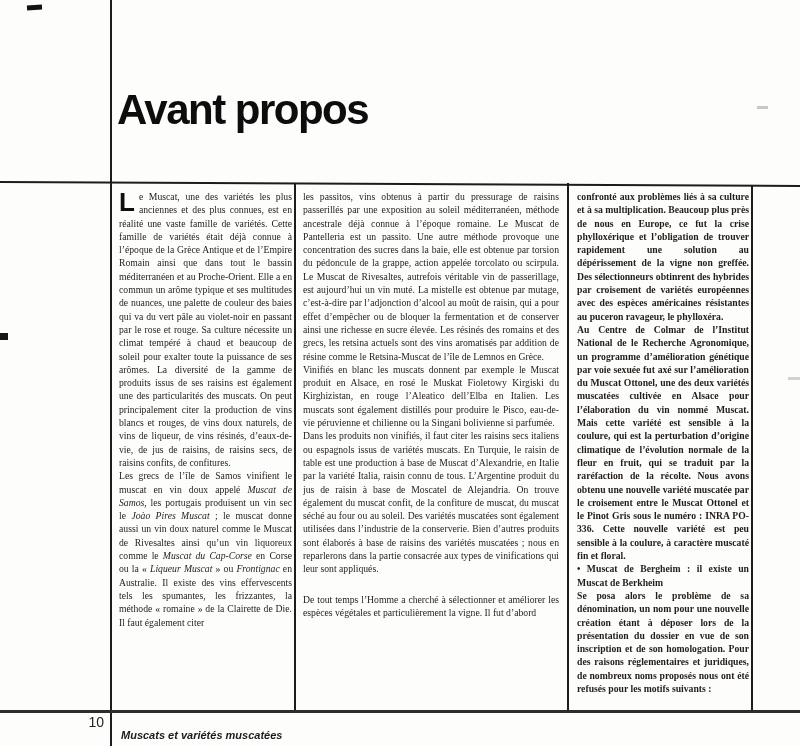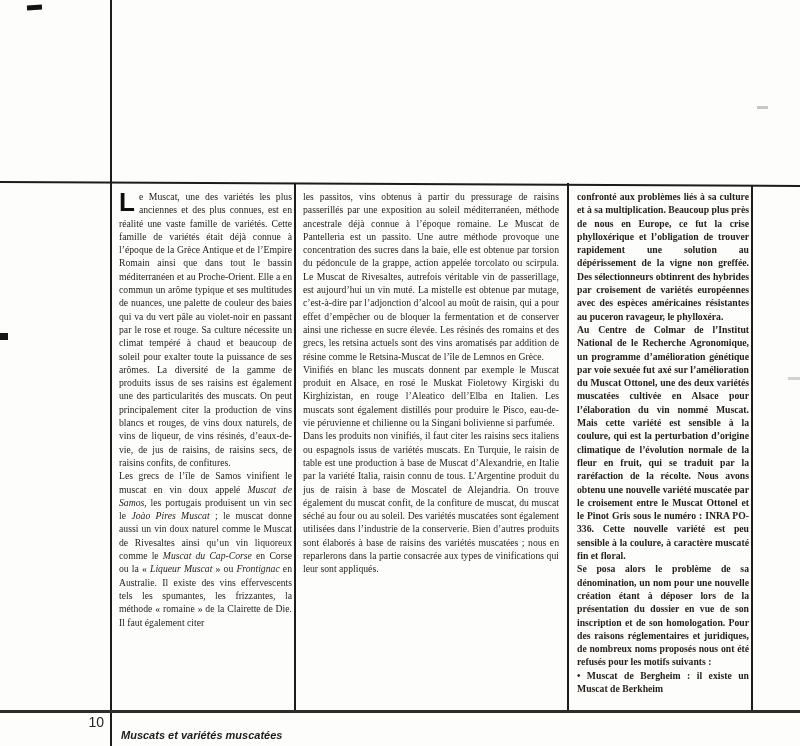--- a/index.html
+++ b/index.html
@@ -71,33 +71,35 @@
   <div class="mark mark-right-1"></div>
   <div class="mark mark-right-2"></div>
 
   <div class="vrule rule-left"></div>
   <div class="hrule rule-top"></div>
   <div class="hrule rule-bottom"></div>
   <div class="vrule sep-1"></div>
   <div class="vrule sep-2"></div>
   <div class="vrule sep-3"></div>
 
+  <h1 class="title">Avant propos</h1>
 
   <div class="col col-1">
       <p class="para"><span class="dropcap">L</span><span>e Muscat, une des variétés les plus anciennes et des plus connues, est en réalité une vaste famille de variétés. Cette famille de variétés était déjà connue à l’époque de la Grèce Antique et de l’Empire Romain ainsi que dans tout le bassin méditerranéen et au Proche-Orient. Elle a en commun un arôme typique et ses multitudes de nuances, une palette de couleur des baies qui va du vert pâle au violet-noir en passant par le rose et rouge. Sa culture nécessite un climat tempéré à chaud et beaucoup de soleil pour exalter toute la puissance de ses arômes. La diversité de la gamme de produits issus de ses raisins est également une des particularités des muscats. On peut principalement citer la production de vins blancs et rouges, de vins doux naturels, de vins de liqueur, de vins résinés, d’eaux-de-vie, de jus de raisins, de raisins secs, de raisins confits, de confitures.</span></p>
       <p class="para"><span>Les grecs de l’île de Samos vinifient le muscat en vin doux appelé </span><i>Muscat de Samos</i><span>, les portugais produisent un vin sec le </span><i>Joào Pires Muscat</i><span> ; le muscat donne aussi un vin doux naturel comme le Muscat de Rivesaltes ainsi qu’un vin liquoreux comme le </span><i>Muscat du Cap-Corse</i><span> en Corse ou la « </span><i>Liqueur Muscat</i><span> » ou </span><i>Frontignac</i><span> en Australie. Il existe des vins effervescents tels les spumantes, les frizzantes, la méthode « romaine » de la Clairette de Die. Il faut également citer</span></p>
     </div>
   <div class="col col-2">
       <p class="para"><span>les passitos, vins obtenus à partir du pressurage de raisins passerillés par une exposition au soleil méditerranéen, méthode ancestrale déjà connue à l’époque romaine. Le Muscat de Pantelleria est un passito. Une autre méthode provoque une concentration des sucres dans la baie, elle est obtenue par torsion du pédoncule de la grappe, action appelée torcolato ou scirpula. Le Muscat de Rivesaltes, autrefois véritable vin de passerillage, est aujourd’hui un vin muté. La mistelle est obtenue par mutage, c’est-à-dire par l’adjonction d’alcool au moût de raisin, qui a pour effet d’empêcher ou de bloquer la fermentation et de conserver ainsi une richesse en sucre élevée. Les résinés des romains et des grecs, les retsina actuels sont des vins aromatisés par addition de résine comme le Retsina-Muscat de l’île de Lemnos en Grèce.</span></p>
       <p class="para"><span>Vinifiés en blanc les muscats donnent par exemple le Muscat produit en Alsace, en rosé le Muskat Fioletowy Kirgiski du Kirghizistan, en rouge l’Aleatico dell’Elba en Italien. Les muscats sont également distillés pour produire le Pisco, eau-de-vie péruvienne et chilienne ou la Singani bolivienne si parfumée.</span></p>
       <p class="para"><span>Dans les produits non vinifiés, il faut citer les raisins secs italiens ou espagnols issus de variétés muscats. En Turquie, le raisin de table est une production à base de Muscat d’Alexandrie, en Italie par la variété Italia, raisin connu de tous. L’Argentine produit du jus de raisin à base de Moscatel de Alejandria. On trouve également du muscat confit, de la confiture de muscat, du muscat séché au four ou au soleil. Des variétés muscatées sont également utilisées dans l’industrie de la conserverie. Bien d’autres produits sont élaborés à base de raisins des variétés muscatées ; nous en reparlerons dans la partie consacrée aux types de vinifications qui leur sont appliqués.</span></p>
+      <p class="para gap"><span>De tout temps l’Homme a cherché à sélectionner et améliorer les espèces végétales et particulièrement la vigne. Il fut d’abord</span></p>
     </div>
   <div class="col col-3">
       <p class="para"><span>confronté aux problèmes liés à sa culture et à sa multiplication. Beaucoup plus près de nous en Europe, ce fut la crise phylloxérique et l’obligation de trouver rapidement une solution au dépérissement de la vigne non greffée. Des sélectionneurs obtinrent des hybrides par croisement de variétés européennes avec des espèces américaines résistantes au puceron ravageur, le phylloxéra.</span></p>
       <p class="para"><span>Au Centre de Colmar de l’Institut National de le Recherche Agronomique, un programme d’amélioration génétique par voie sexuée fut axé sur l’amélioration du Muscat Ottonel, une des deux variétés muscatées cultivée en Alsace pour l’élaboration du vin nommé Muscat. Mais cette variété est sensible à la coulure, qui est la perturbation d’origine climatique de l’évolution normale de la fleur en fruit, qui se traduit par la raréfaction de la récolte. Nous avons obtenu une nouvelle variété muscatée par le croisement entre le Muscat Ottonel et le Pinot Gris sous le numéro : INRA PO-336. Cette nouvelle variété est peu sensible à la coulure, à caractère muscaté fin et floral.</span></p>
+      <p class="para"><span>• Muscat de Bergheim : il existe un Muscat de Berkheim</span></p>
       <p class="para"><span>Se posa alors le problème de sa dénomination, un nom pour une nouvelle création étant à déposer lors de la présentation du dossier en vue de son inscription et de son homologation. Pour des raisons réglementaires et juridiques, de nombreux noms proposés nous ont été refusés pour les motifs suivants :</span></p>
-      <p class="para"><span>• Muscat de Bergheim : il existe un Muscat de Berkheim</span></p>
     </div>
 
   <div class="page-number">10</div>
   <div class="footer-title">Muscats et variétés muscatées</div>
 
 </div>
 
 </body></html>

